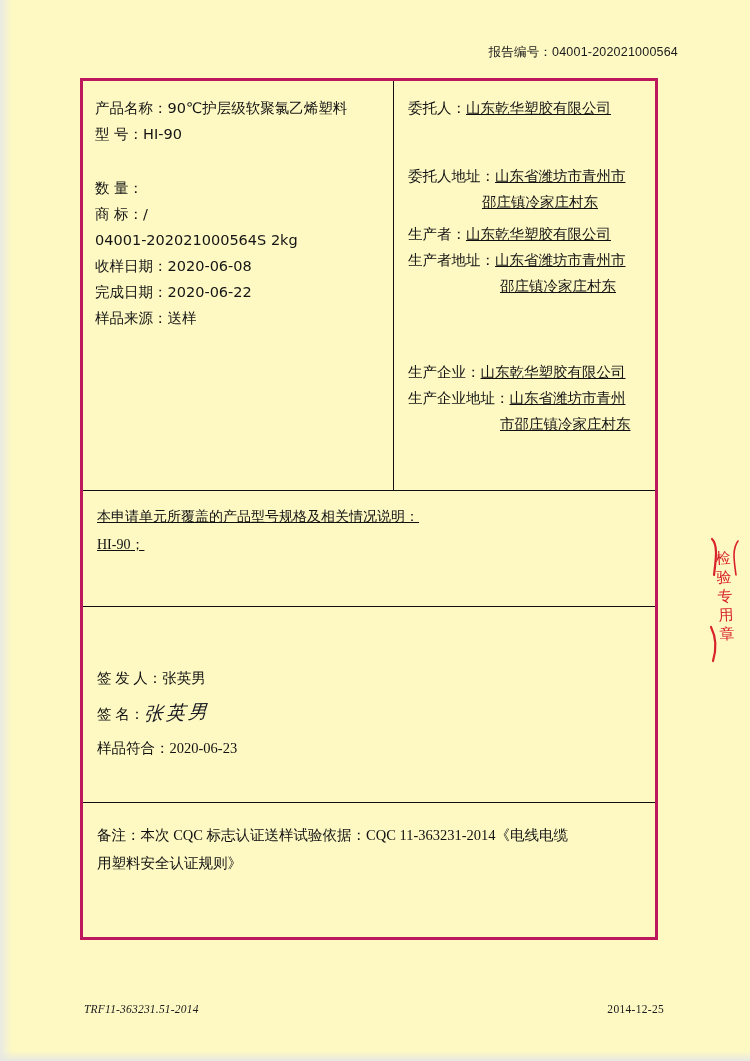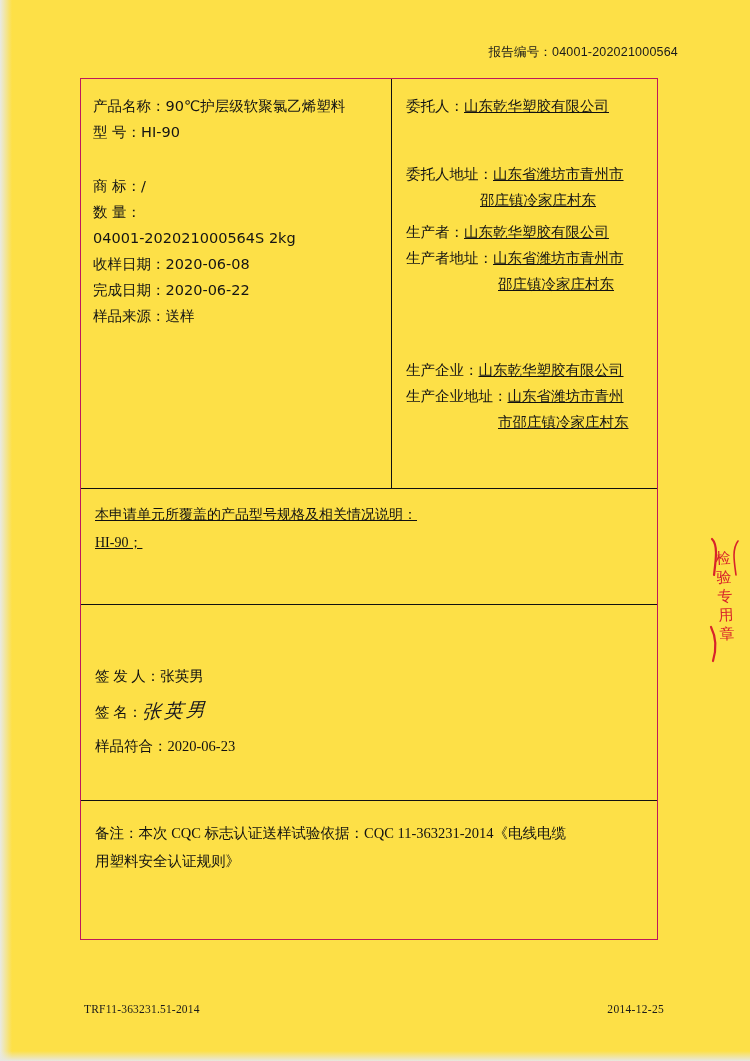--- a/index.html
+++ b/index.html
@@ -11,21 +11,21 @@
     width: 750px;
     height: 1061px;
     position: relative;
     font-family: "Liberation Serif", serif;
     color: #111;
     overflow: hidden;
   }
   .page {
     position: absolute;
     inset: 0;
-    background: #fde047;
+    background: #fef9c3;
   }
 
   
   .report-no {
     position: absolute;
     top: 44px;
     right: 72px;
     font-size: 12.5px;
     letter-spacing: 0.2px;
     color: #1a1a1a;
@@ -33,21 +33,21 @@
     font-family: "Liberation Sans", sans-serif;
   }
 
   
   .frame {
     position: absolute;
     left: 80px;
     top: 78px;
     width: 578px;
     height: 862px;
-    border: 1px solid #be185d;
+    border: 3px solid #be185d;
     box-sizing: border-box;
   }
 
   .row {
     display: flex;
     border-bottom: 1px solid #111;
     box-sizing: border-box;
   }
   .row:last-child { border-bottom: none; align-items: flex-end; }
 
@@ -136,20 +136,21 @@
 
   
   .footer-left {
     position: absolute;
     left: 84px;
     bottom: 46px;
     font-size: 11.5px;
     font-family: "Liberation Serif", serif;
     color: #1a1a1a;
     letter-spacing: 0.2px;
+    font-style: italic;
   }
   .footer-right {
     position: absolute;
     right: 86px;
     bottom: 46px;
     font-size: 11.5px;
     font-family: "Liberation Serif", serif;
     color: #1a1a1a;
     letter-spacing: 0.3px;
   }
@@ -207,24 +208,24 @@
         <div class="line kai">
           <span class="label">产品名称：</span><span>90℃护层级软聚氯乙烯塑料</span>
         </div>
         <div class="line kai">
           <span class="label">型    号：</span><span>HI-90</span>
         </div>
 
         <div class="gap-28"></div>
 
         <div class="line kai">
+          <span class="label">数    量：</span>
+        </div>
+        <div class="line kai">
           <span class="label">商    标：</span><span>/</span>
-        </div>
-        <div class="line kai">
-          <span class="label">数    量：</span>
         </div>
         <div class="line kai">
           <span>04001-202021000564S   2kg</span>
         </div>
         <div class="line kai">
           <span class="label">收样日期：</span><span>2020-06-08</span>
         </div>
         <div class="line kai">
           <span class="label">完成日期：</span><span>2020-06-22</span>
         </div>

